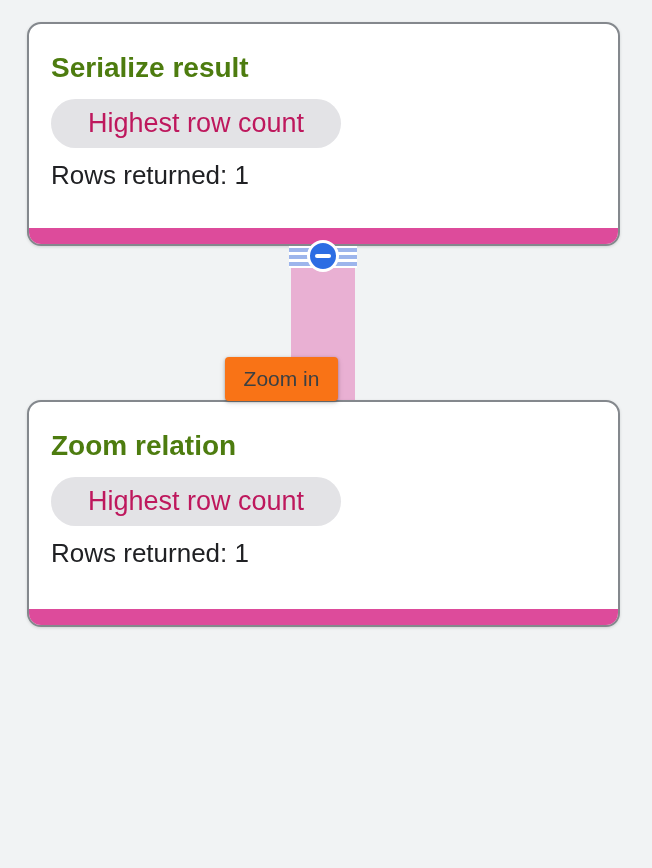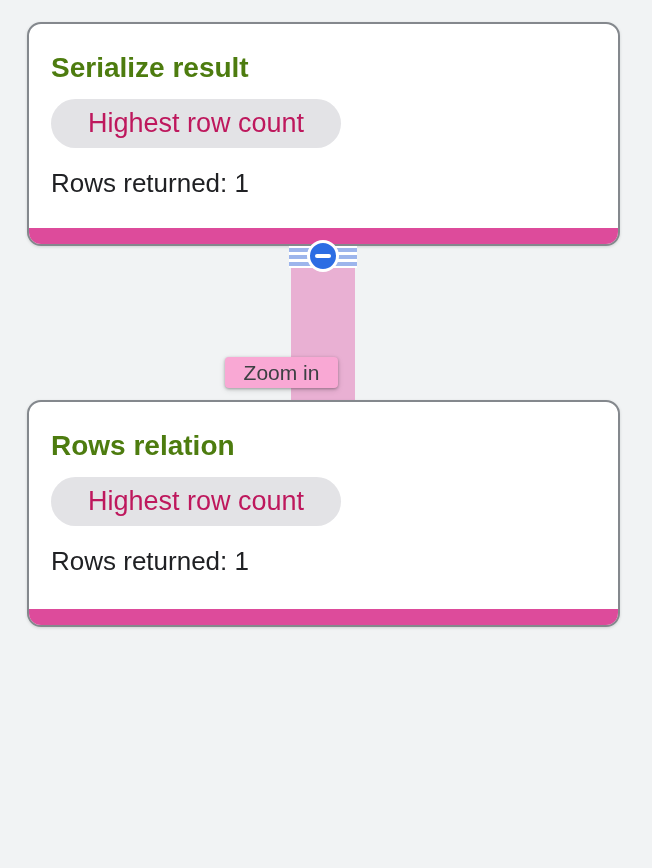--- a/index.html
+++ b/index.html
@@ -41,21 +41,21 @@
     height: 49px;
     line-height: 49px;
     padding: 0 37px;
     border-radius: 25px;
     background: #e3e3e6;
     color: #be185d;
     font-size: 27px;
     white-space: nowrap;
   }
   .node-stats {
-    margin-top: 20px;
+    margin-top: 12px;
     font-size: 26px;
     color: #202124;
   }
   .accent-bar {
     position: absolute;
     left: 0; right: 0; bottom: 0;
     height: 16px;
     background: #dd4b9b;
   }
   .edge {
@@ -103,22 +103,22 @@
     width: 16px; height: 4px;
     margin-left: -8px; margin-top: -2px;
     background: #ffffff;
     border-radius: 2px;
   }
   .tooltip {
     position: absolute;
     left: 225px;
     top: 357px;
     width: 113px;
-    height: 31px;
-    background: #f9a8d4;
+    height: 44px;
+    background: #f97316;
     color: #3c4043;
     font-size: 21px;
     border-radius: 4px;
     box-shadow: 0 1px 3px rgba(0,0,0,0.3), 0 2px 6px rgba(0,0,0,0.12);
     display: flex;
     align-items: center;
     justify-content: center;
     z-index: 5;
     white-space: nowrap;
   }
@@ -141,20 +141,20 @@
   <div class="edge-stripes"></div>
 
   <div class="collapse-btn" style="background: rgb(45, 109, 227);">
     <span class="minus-glyph"></span>
   </div>
 
   <div class="tooltip">Zoom in</div>
 
   <div class="node-card card-2">
     <div class="card-body">
-      <div class="node-title">Rows relation</div>
+      <div class="node-title">Zoom relation</div>
       <div class="node-badge">Highest row count</div>
       <div class="node-stats">Rows returned: 1</div>
     </div>
     <div class="accent-bar" style="background: rgb(221, 75, 155);"></div>
   </div>
 
 </div>
 
 </body></html>

